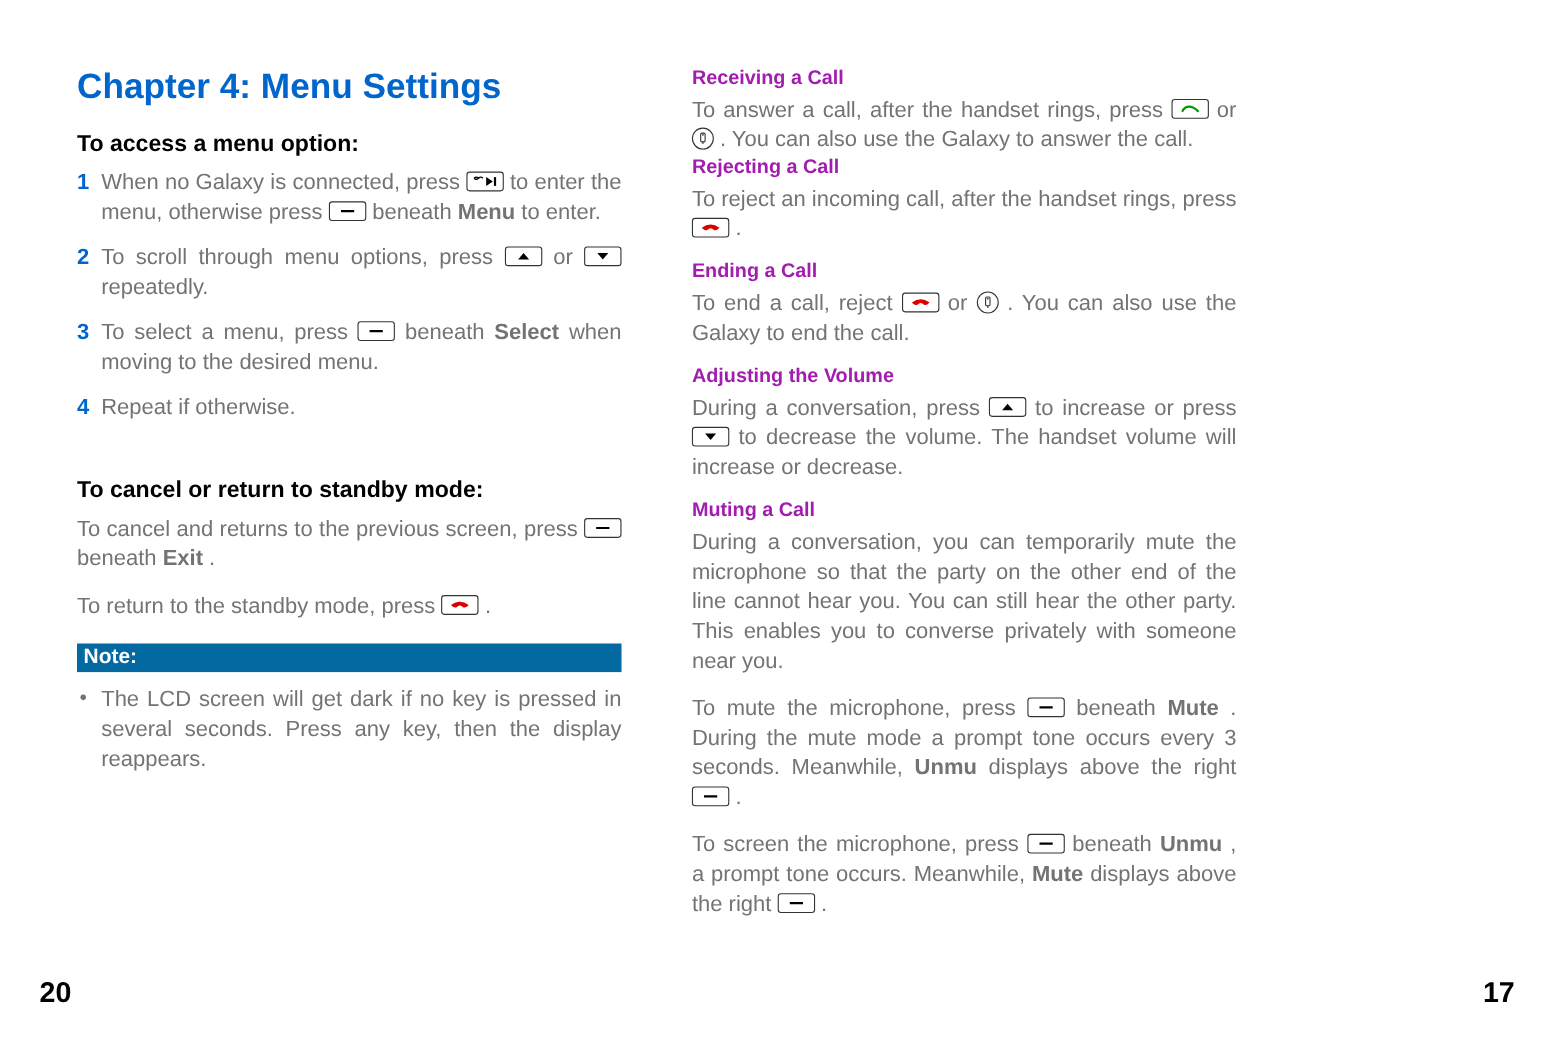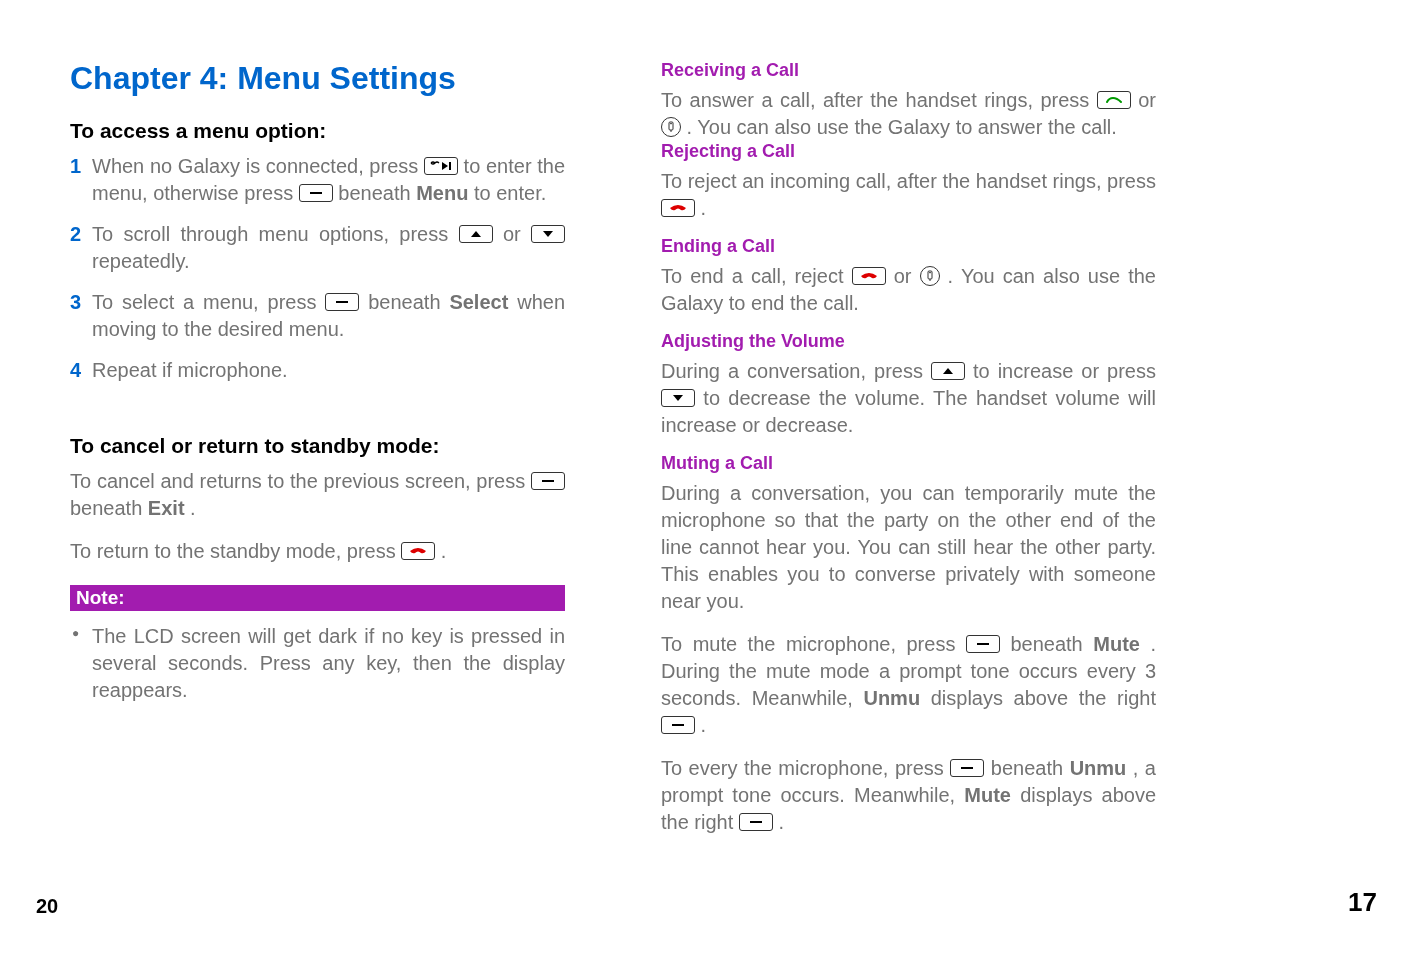--- a/index.html
+++ b/index.html
@@ -8,21 +8,21 @@
     height: 954px;
     background: #fff;
     font-family: Arial, Helvetica, sans-serif;
     font-size: 20px;
     color: #000;
     position: relative;
   }
   .page {
     display: flex;
     padding: 60px 70px 20px 70px;
-    gap: 96px;
+    gap: 64px;
   }
   .col {
     width: 495px;
     display: flex;
     flex-direction: column;
   }
   h1.chapter {
     color: #0066cc;
     font-weight: bold;
     font-size: 32px;
@@ -66,21 +66,21 @@
   ol.steps > li::before {
     content: counter(step);
     position: absolute;
     left: 0;
     top: 0;
     color: #0066cc;
     font-weight: bold;
   }
   .note-label {
     display: inline-block;
-    background: #a21caf;
+    background: #0369a1;
     color: #fff;
     padding: 2px 6px;
     font-size: 19px;
     font-family: "Segoe UI", Arial, sans-serif;
     font-weight: 600;
     margin-top: 20px;
     margin-bottom: 12px;
   }
   ul.bullets {
     list-style: none;
@@ -125,21 +125,21 @@
     vertical-align: middle;
     position: relative;
     top: -2px;
     background: #fff;
   }
   .pagenum-left {
     position: absolute;
     bottom: 36px;
     left: 36px;
     font-weight: bold;
-    font-size: 20px;
+    font-size: 26px;
   }
   .pagenum-right {
     position: absolute;
     bottom: 36px;
     right: 36px;
     font-weight: bold;
     font-size: 26px;
   }
   .mt { margin-top: 16px; }
 </style>
@@ -182,21 +182,21 @@
       <li>
         <span>To select a menu, press </span>
         <span class="kbtn"><svg width="24" height="10" viewBox="0 0 24 10">
               <line x1="6" y1="5" x2="18" y2="5" stroke="#000" stroke-width="2"></line>
             </svg></span>
         <span> beneath </span>
         <b>Select</b>
         <span> when moving to the desired menu.</span>
       </li>
       <li>
-        <span>Repeat if microphone.</span>
+        <span>Repeat if otherwise.</span>
       </li>
     </ol>
 
     <h3 class="sub" style="margin-top:26px">To cancel or return to standby mode:</h3>
 
     <p class="just">
       <span>To cancel and returns to the previous screen, press </span>
       <span class="kbtn"><svg width="24" height="10" viewBox="0 0 24 10">
             <line x1="6" y1="5" x2="18" y2="5" stroke="#000" stroke-width="2"></line>
           </svg></span>
@@ -288,21 +288,21 @@
       <b>Mute</b>
       <span>. During the mute mode a prompt tone occurs every 3 seconds. Meanwhile, </span>
       <b>Unmu</b>
       <span> displays above the right </span>
       <span class="kbtn"><svg width="24" height="10" viewBox="0 0 24 10">
             <line x1="6" y1="5" x2="18" y2="5" stroke="#000" stroke-width="2"></line>
           </svg></span>
       <span> .</span>
     </p>
     <p class="just mt">
-      <span>To every the microphone, press </span>
+      <span>To screen the microphone, press </span>
       <span class="kbtn"><svg width="24" height="10" viewBox="0 0 24 10">
             <line x1="6" y1="5" x2="18" y2="5" stroke="#000" stroke-width="2"></line>
           </svg></span>
       <span> beneath </span>
       <b>Unmu</b>
       <span>, a prompt tone occurs. Meanwhile, </span>
       <b>Mute</b>
       <span> displays above the right </span>
       <span class="kbtn"><svg width="24" height="10" viewBox="0 0 24 10">
             <line x1="6" y1="5" x2="18" y2="5" stroke="#000" stroke-width="2"></line>

